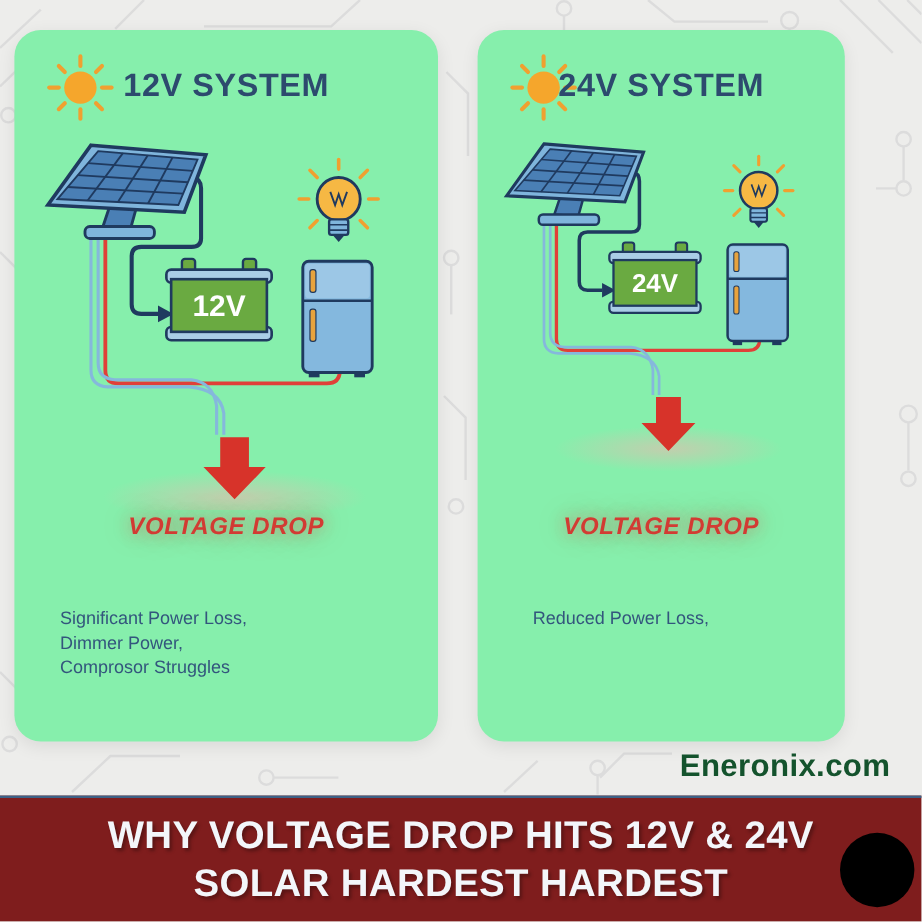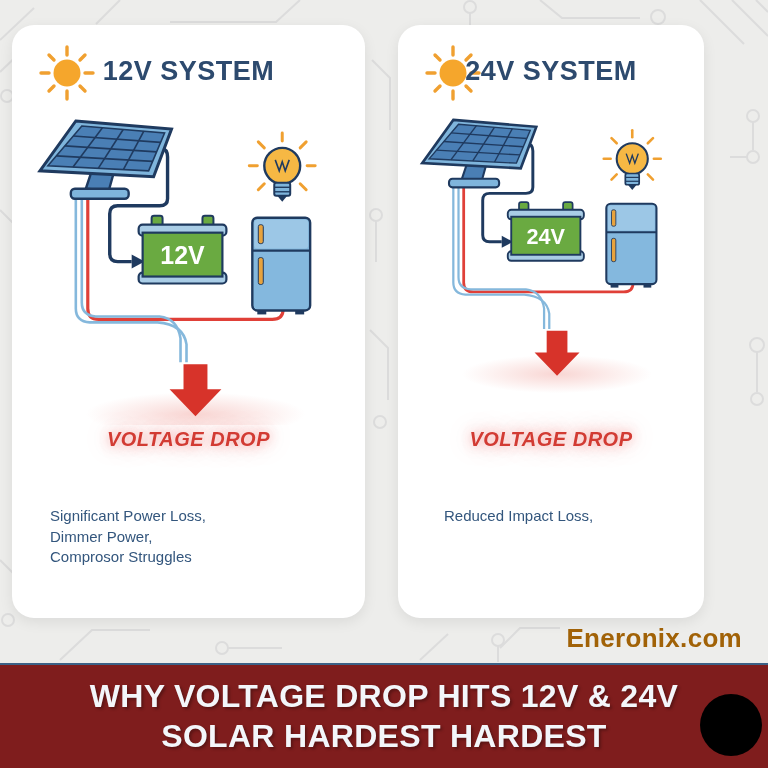--- a/index.html
+++ b/index.html
@@ -7,21 +7,21 @@
   body {
     position:relative;
     width:768px; height:768px;
     background:#ededeb;
     font-family:"Liberation Sans", sans-serif;
     overflow:hidden;
   }
   .bg-pattern { position:absolute; inset:0; z-index:0; }
   .card {
     position:absolute; top:25px; height:593px;
-    background:#ffffff; border-radius:22px;
+    background:#86efac; border-radius:22px;
     box-shadow:0 4px 14px rgba(0,0,0,0.08);
     z-index:1;
     padding-left:24px;
   }
   .card--left  { left:12px;  width:353px; }
   .card--right { left:398px; width:306px; }
   .sun { position:absolute; left:26px; top:19px; width:58px; height:58px; }
   .card-title {
     position:absolute; top:31px; left:0; width:100%;
     text-align:center; font-size:27px; font-weight:bold;
@@ -36,21 +36,21 @@
     font-style:italic;
   }
   .desc {
     position:absolute; top:481px; left:0; width:100%;
     padding-left:38px; font-size:15px; line-height:1.38;
     color:#33567d; font-weight:500;
   }
   .card--right .desc { padding-left:46px; }
   .site-label {
     position:absolute; top:623px; right:26px; z-index:2;
-    font-size:26px; font-weight:bold; color:#a16207;
+    font-size:26px; font-weight:bold; color:#14532d;
     letter-spacing:0.3px;
   }
   .banner {
     position:absolute; left:0; top:663px; width:768px; height:105px;
     background:#7f1d1d; z-index:2;
     display:flex; flex-direction:column; justify-content:center; align-items:center;
     border-top:2px solid #3c6186;
   }
   .banner-line {
     color:#f3f6fa; font-weight:bold; font-size:32px; line-height:1.22;
@@ -288,21 +288,21 @@
       <rect x="243" y="107" width="54" height="29" rx="3" fill="#9cc7e6"></rect>
       <line x1="241" y1="138" x2="299" y2="138" stroke="#1f3a5f" stroke-width="2.2"></line>
       <rect x="247" y="112" width="5" height="19" rx="2" fill="#e8a33d" stroke="#1f3a5f" stroke-width="1"></rect>
       <rect x="247" y="145" width="5" height="27" rx="2" fill="#e8a33d" stroke="#1f3a5f" stroke-width="1"></rect>
     </g>
     <polygon points="172,252 196,252 196,277 210,277 184,304 158,277 172,277" fill="#d7332a"></polygon>
   </svg>
 
   <div class="voltage-drop">VOLTAGE DROP</div>
   <div class="desc">
-    <div>Reduced Impact Loss,</div>
+    <div>Reduced Power Loss,</div>
   </div>
 </div>
 
 <div class="site-label">Eneronix.com</div>
 
 <div class="banner">
   <div class="banner-line">WHY VOLTAGE DROP HITS 12V &amp; 24V</div>
   <div class="banner-line">SOLAR HARDEST HARDEST</div>
 </div>
 

